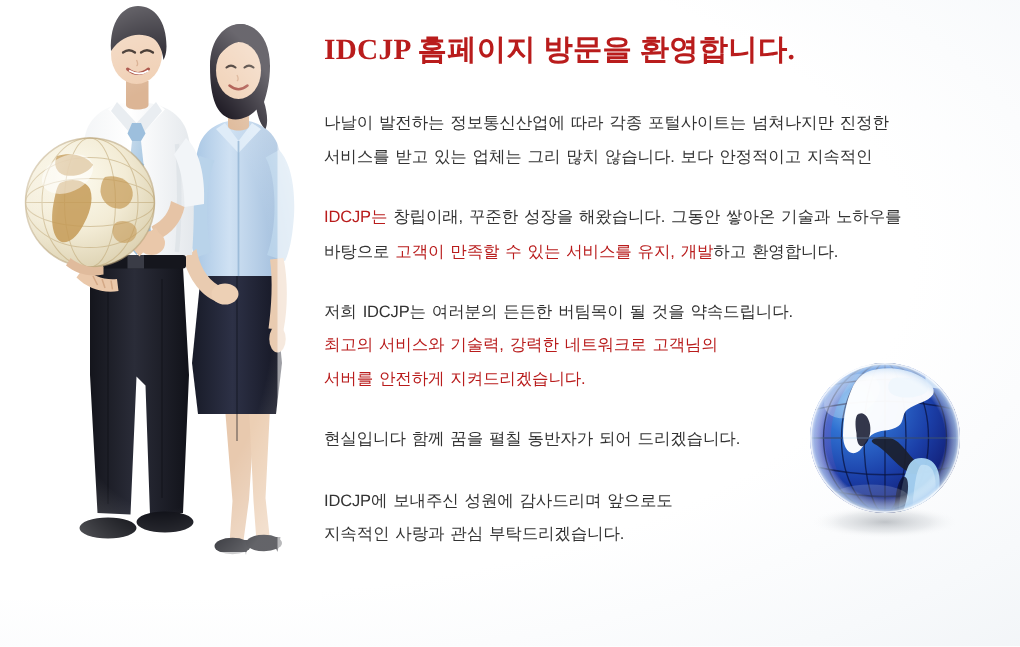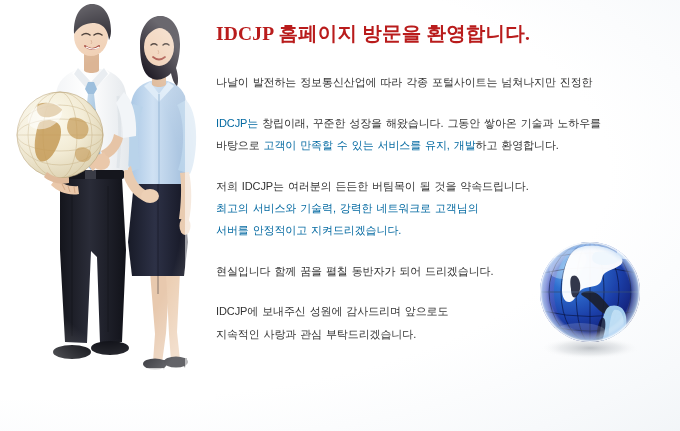--- a/index.html
+++ b/index.html
@@ -58,21 +58,21 @@
   }
   .para {
     font-size: 11px;
     line-height: 22.4px;
     color: #333333;
     margin: 0 0 18px 0;
     letter-spacing: -0.1px;
     word-spacing: 1px;
   }
   .para:last-child { margin-bottom: 0; }
-  .hl { color: #0369a1; }
+  .hl { color: #b91c1c; }
   .line { display: block; }
 
   
   .globe-wrap {
     position: absolute;
     left: 534px;
     top: 240px;
     width: 118px;
     height: 125px;
     z-index: 3;
@@ -250,31 +250,32 @@
       <rect x="0" y="368" width="215" height="32" fill="#ffffff" opacity="0.7"></rect>
     </svg>
   </div>
 
   <div class="content">
 
     <h1 class="headline">IDCJP 홈페이지 방문을 환영합니다.</h1>
 
     <p class="para">
       <span class="line"><span>나날이 발전하는 정보통신산업에 따라 각종 포털사이트는 넘쳐나지만 진정한</span></span>
+      <span class="line"><span>서비스를 받고 있는 업체는 그리 많치 않습니다. 보다 안정적이고 지속적인</span></span>
     </p>
 
     <p class="para">
       <span class="line"><span class="hl">IDCJP는</span><span> 창립이래, 꾸준한 성장을 해왔습니다. 그동안 쌓아온 기술과 노하우를</span></span>
       <span class="line"><span>바탕으로 </span><span class="hl">고객이 만족할 수 있는 서비스를 유지, 개발</span><span>하고 환영합니다.</span></span>
     </p>
 
     <p class="para">
       <span class="line"><span>저희 IDCJP는 여러분의 든든한 버팀목이 될 것을 약속드립니다.</span></span>
       <span class="line"><span class="hl">최고의 서비스와 기술력, 강력한 네트워크로 고객님의</span></span>
-      <span class="line"><span class="hl">서버를 안정적이고 지켜드리겠습니다.</span></span>
+      <span class="line"><span class="hl">서버를 안전하게 지켜드리겠습니다.</span></span>
     </p>
 
     <p class="para">
       <span class="line"><span>현실입니다 함께 꿈을 펼칠 동반자가 되어 드리겠습니다.</span></span>
     </p>
 
     <p class="para">
       <span class="line"><span>IDCJP에 보내주신 성원에 감사드리며 앞으로도</span></span>
       <span class="line"><span>지속적인 사랑과 관심 부탁드리겠습니다.</span></span>
     </p>

